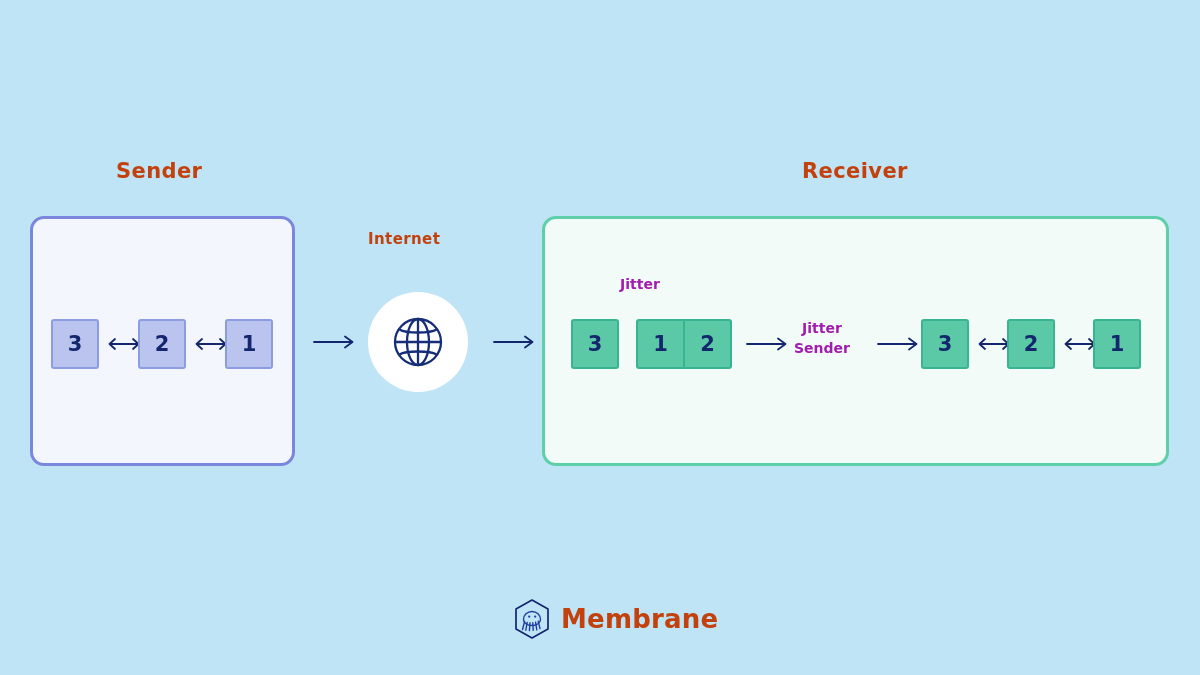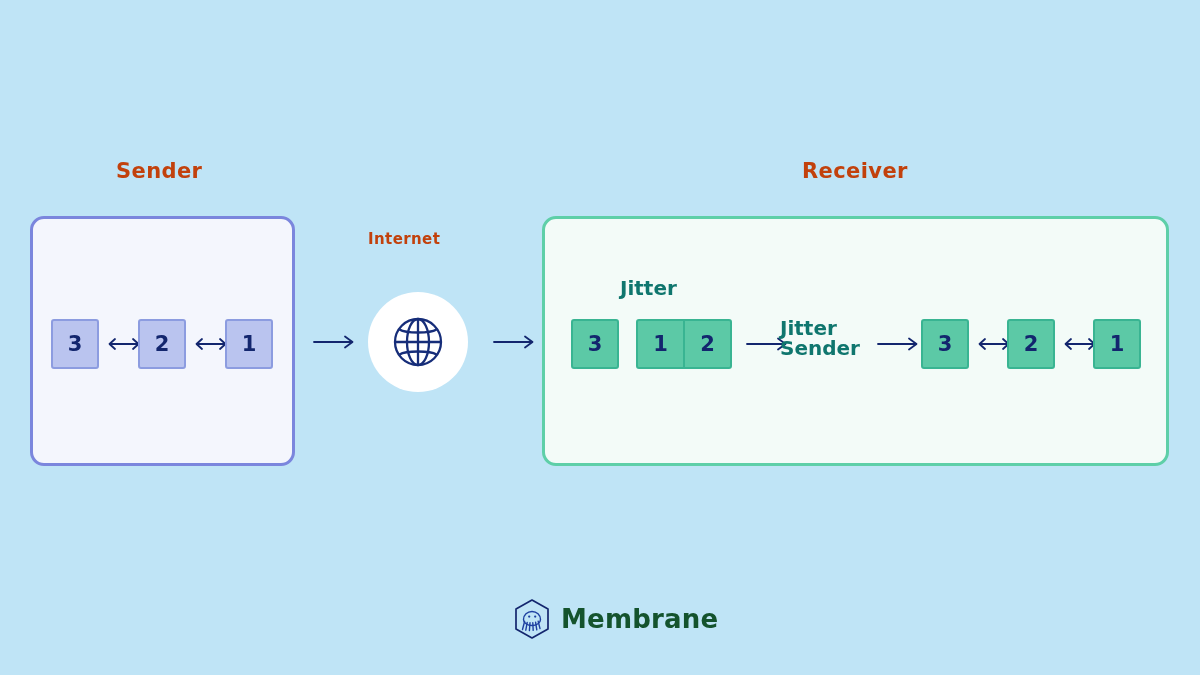--- a/index.html
+++ b/index.html
@@ -90,43 +90,44 @@
     border-radius: 50%;
     display: flex;
     align-items: center;
     justify-content: center;
   }
   #globe-icon svg { display: block; }
 
   
   .inline-label {
     position: absolute;
-    color: #0f766e;
-    font-weight: 700;
-    font-size: 20px;
+    color: #a21caf;
+    font-weight: 700;
+    font-size: 14px;
     white-space: nowrap;
+    text-align: center;
   }
   #jitter-label { left: 620px; top: 276px; }
   #jitter-buffer-label {
     left: 780px; top: 318px;
     width: 84px;
     line-height: 20px;
   }
 
   
   #brand-logo {
     position: absolute;
     left: 513px; top: 598px;
     display: flex;
     align-items: center;
     gap: 10px;
   }
   #brand-mark svg { display: block; }
   #brand-name {
-    color: #14532d;
+    color: #c2410c;
     font-size: 26px;
     font-weight: 700;
     letter-spacing: 0.2px;
   }
 </style>
 </head>
 <body>
 
 <div class="stage">
 

